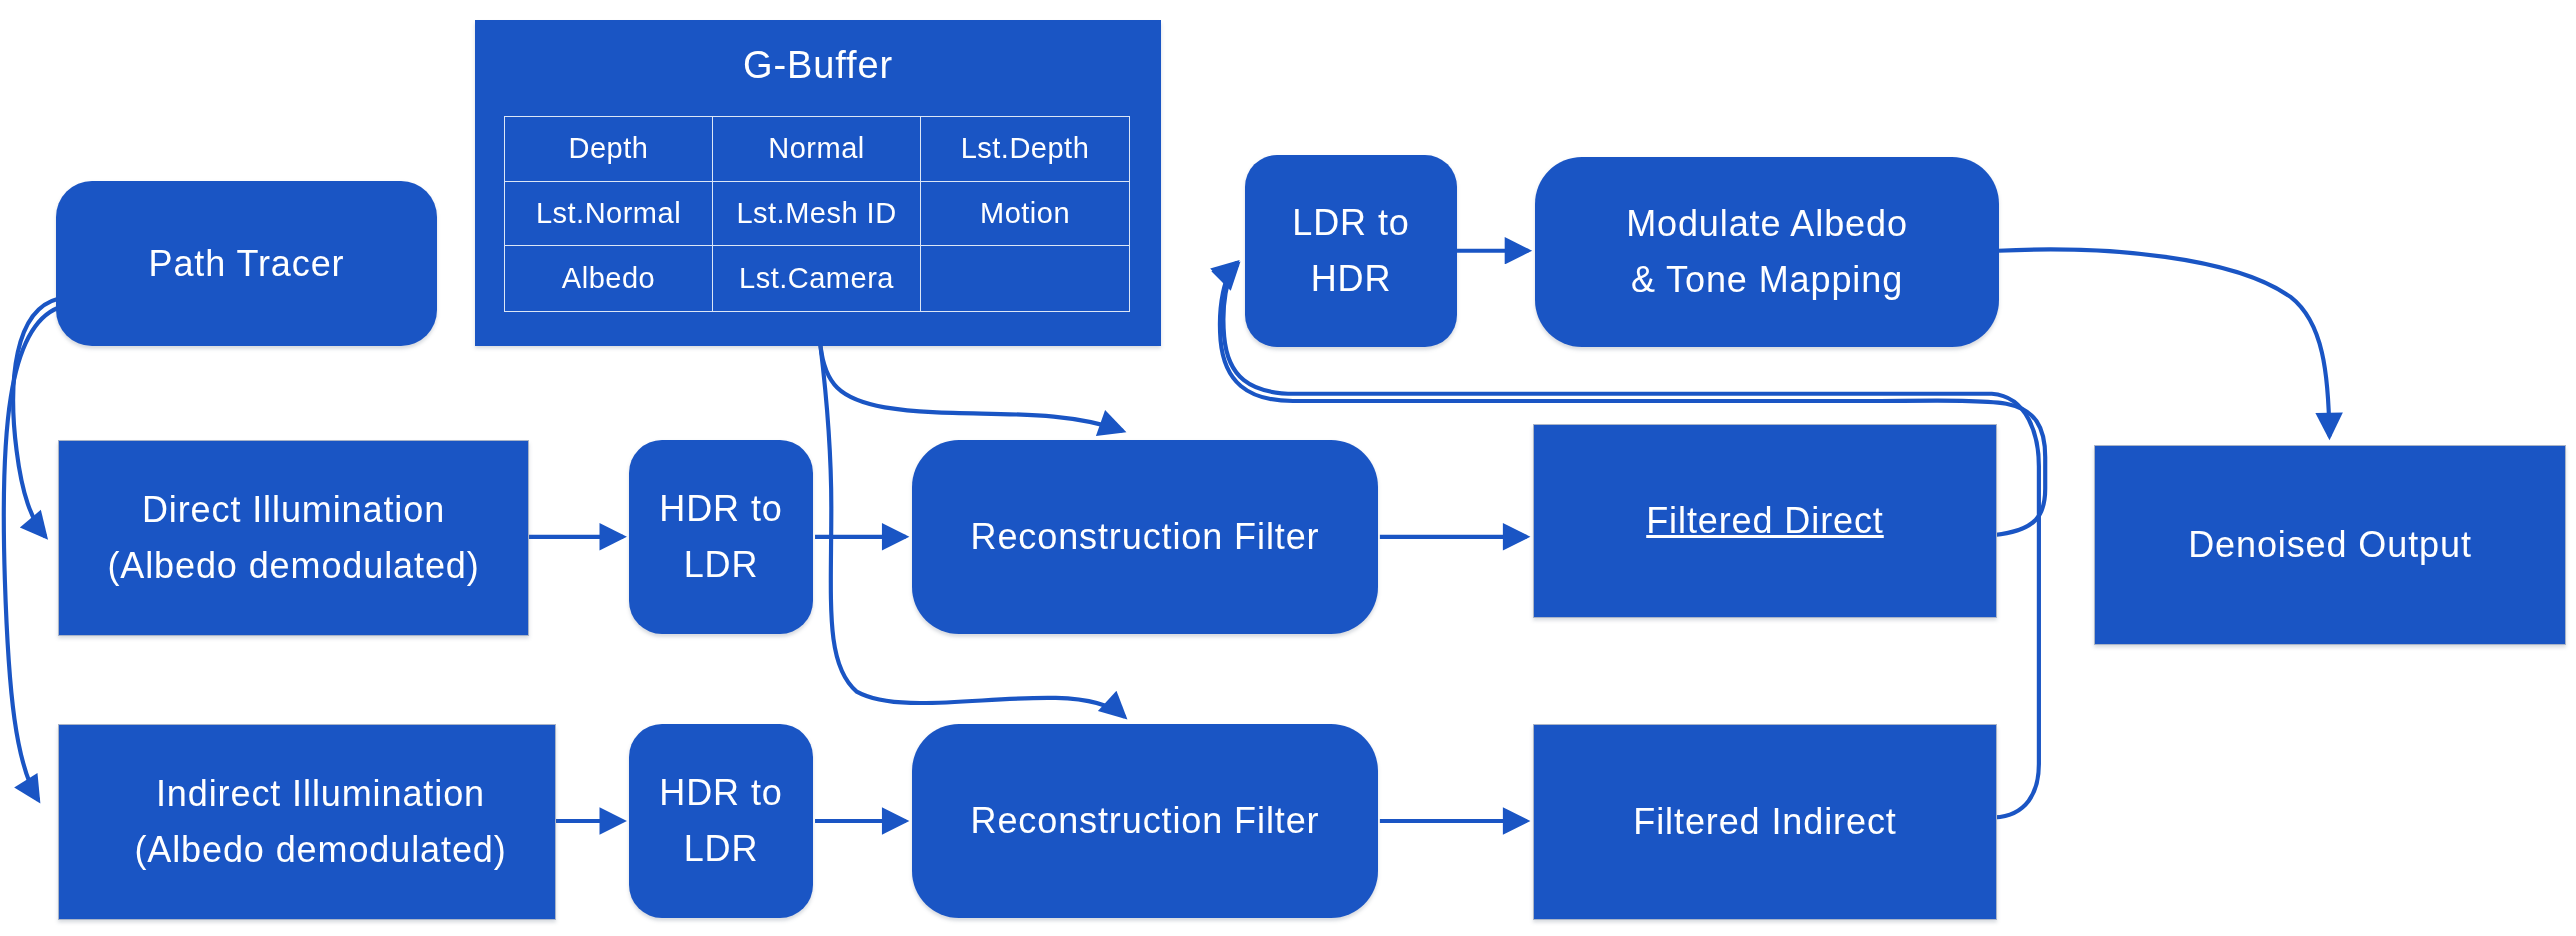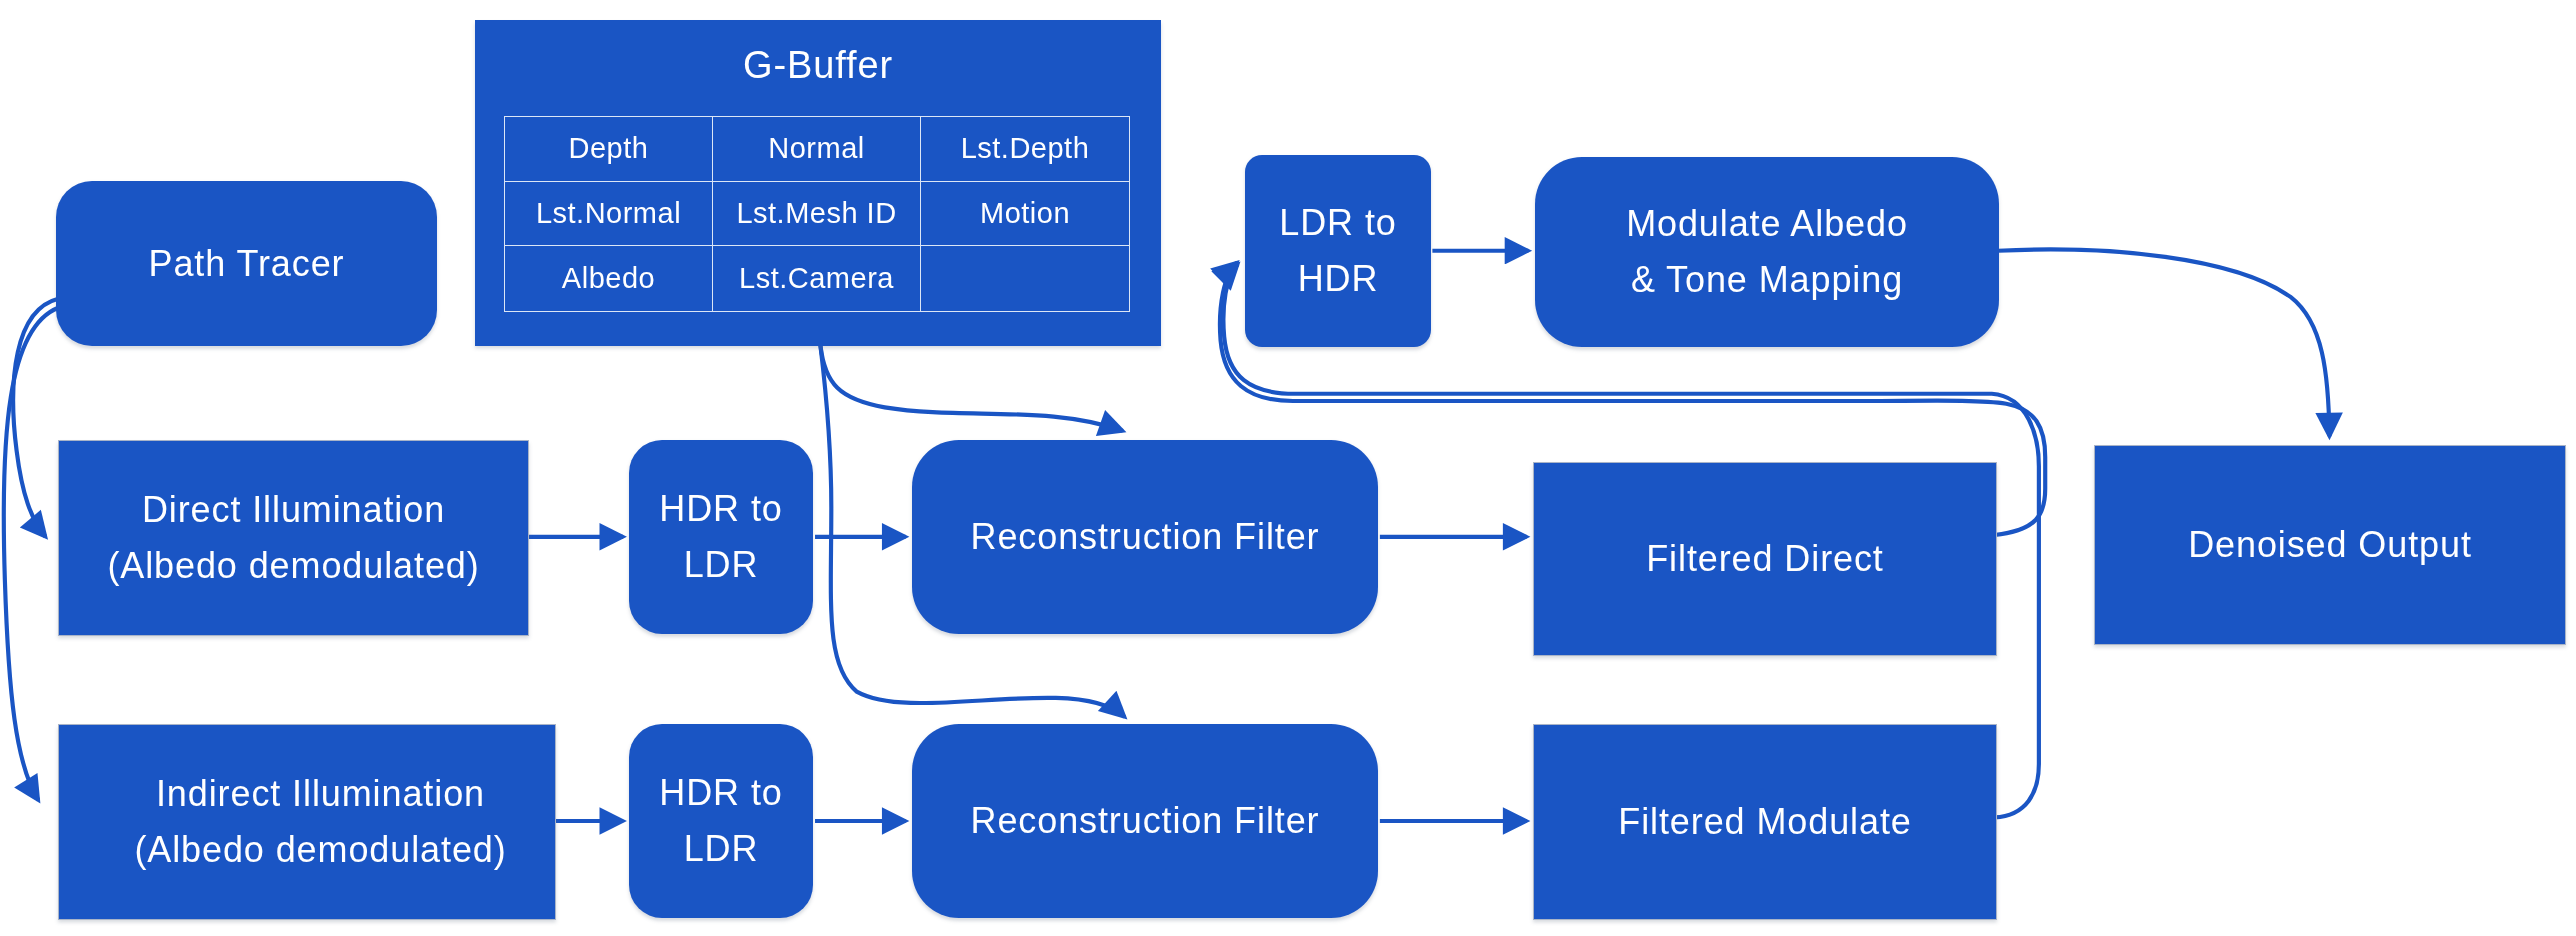--- a/index.html
+++ b/index.html
@@ -30,26 +30,26 @@
   }
   .node .lbl{
     display:flex;flex-direction:column;
     font-size:36px;line-height:1.55;letter-spacing:0.9px;
     white-space:nowrap;
   }
   .square{border:1.8px solid var(--sq-border);}
   
   #n-path-tracer{left:56px;top:181px;width:381px;height:165px;border-radius:36px;}
   #n-g-buffer{left:475px;top:20px;width:686px;height:326px;display:block;}
-  #n-ldr-to-hdr{left:1245px;top:155px;width:186px;height:192px;border-radius:17px;}
+  #n-ldr-to-hdr{left:1245px;top:155px;width:212px;height:192px;border-radius:32px;}
   #n-modulate{left:1535px;top:157px;width:464px;height:190px;border-radius:47px;}
   #n-direct{left:58px;top:440px;width:469px;height:194px;}
   #n-hdr-ldr-1{left:629px;top:440px;width:184px;height:194px;border-radius:33px;}
   #n-recon-1{left:912px;top:440px;width:466px;height:194px;border-radius:47px;}
-  #n-filtered-direct{left:1533px;top:462px;width:462px;height:192px;}
+  #n-filtered-direct{left:1533px;top:424px;width:462px;height:192px;text-decoration:underline;}
   #n-denoised{left:2094px;top:445px;width:470px;height:198px;}
   #n-indirect{left:58px;top:724px;width:469px;height:194px;padding-left:27px;}
   #n-hdr-ldr-2{left:629px;top:724px;width:184px;height:194px;border-radius:33px;}
   #n-recon-2{left:912px;top:724px;width:466px;height:194px;border-radius:47px;}
   #n-filtered-indirect{left:1533px;top:724px;width:462px;height:194px;}
 
   .gb-title{
     position:absolute;left:0;top:23.5px;width:100%;
     font-size:38px;letter-spacing:0.9px;color:var(--text);
   }
@@ -182,18 +182,18 @@
   </div>
 
   <div class="node" id="n-recon-2">
     <span class="lbl">
         <span>Reconstruction Filter</span>
       </span>
   </div>
 
   <div class="node square" id="n-filtered-indirect">
     <span class="lbl">
-        <span>Filtered Modulate</span>
+        <span>Filtered Indirect</span>
       </span>
   </div>
 
 </div>
 
 
 </body></html>

